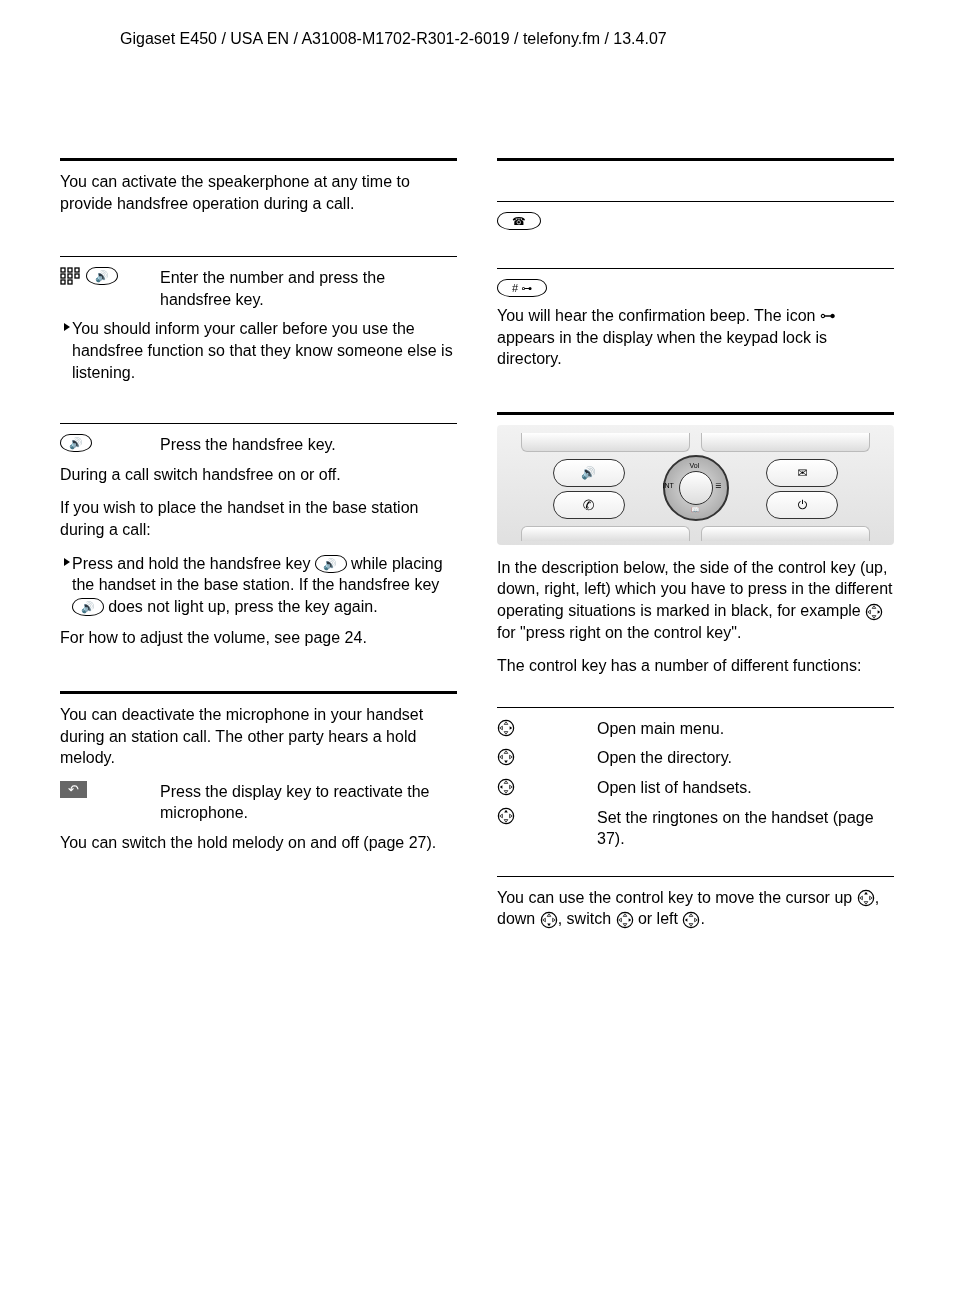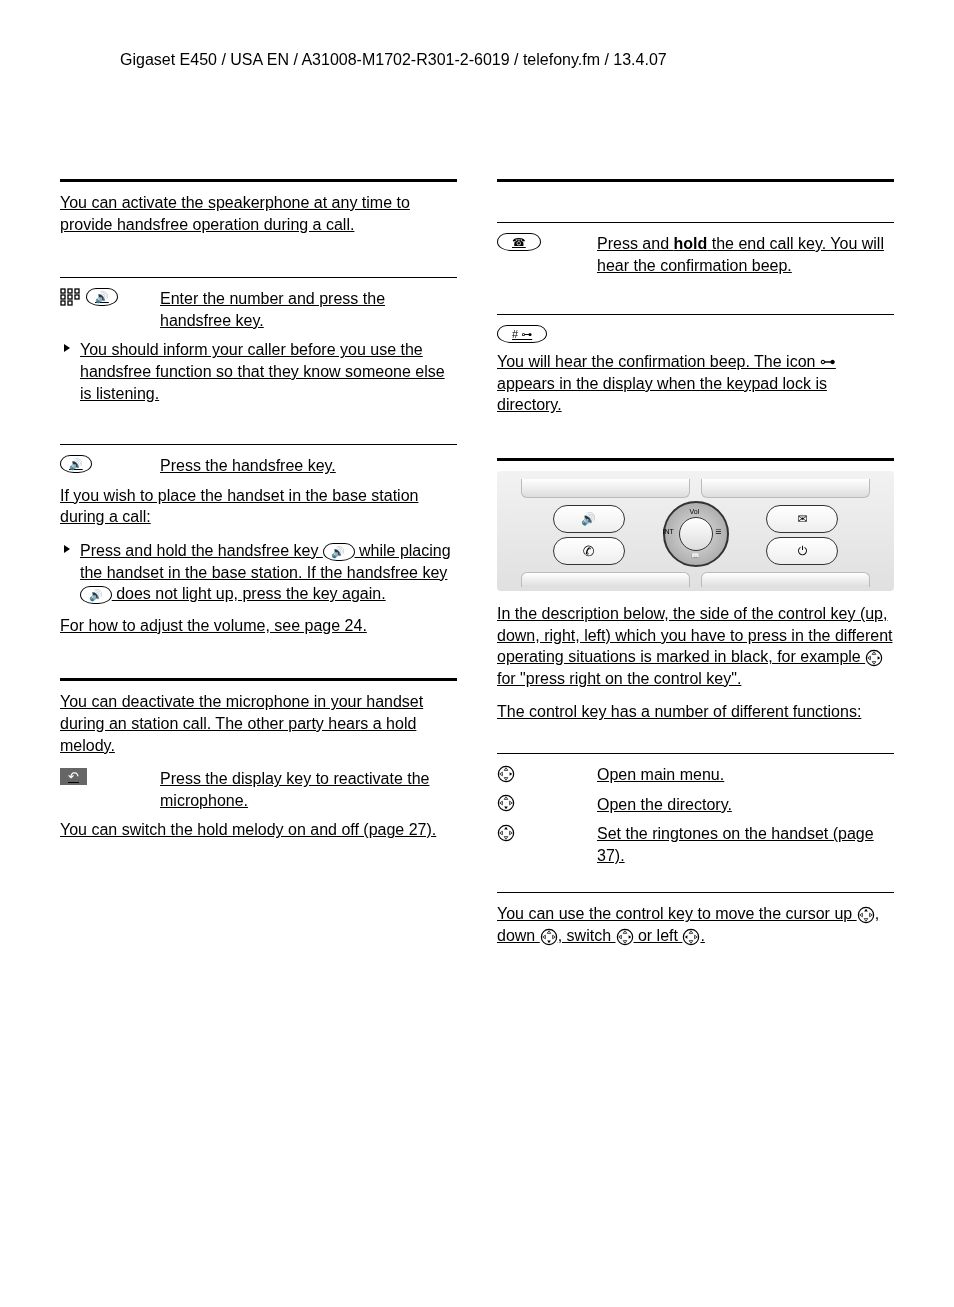--- a/index.html
+++ b/index.html
@@ -13,26 +13,24 @@
   }
   .page {
     box-sizing: border-box;
     padding: 30px 60px 60px 60px;
     position: relative;
   }
   .header {
     font-size: 16px;
     margin-bottom: 110px;
     padding-left: 60px;
-    margin-top: 21px;
   }
   .columns {
     display: flex;
     gap: 40px;
-    text-decoration: underline;
   }
   .col {
     flex: 1;
     min-width: 0;
   }
   .hr-thick {
     border: none;
     border-top: 3px solid #000;
     margin: 0 0 10px 0;
   }
@@ -58,21 +56,21 @@
     align-items: flex-start;
     gap: 6px;
   }
   .textcell {
     flex: 1;
     line-height: 1.35;
   }
   .bullet-row {
     display: flex;
     align-items: flex-start;
-    gap: 8px;
+    gap: 0;
     margin-bottom: 10px;
     margin-left: 2px;
   }
   .bullet-row .arrow {
     flex-shrink: 0;
     margin-top: 4px;
   }
   .keybtn {
     display: inline-block;
     border: 1.5px solid #000;
@@ -224,20 +222,21 @@
       <div class="spacer-lg"></div>
       <hr class="hr-thin">
 
       <div class="row">
         <div class="iconcell">
           <span class="keybtn">🔊</span>
         </div>
         <div class="textcell">Press the handsfree key.</div>
       </div>
 
+      <p>During a call switch handsfree on or off.</p>
       <p>If you wish to place the handset in the base station during a call:</p>
 
       <div class="bullet-row">
         <span><svg class="arrow" viewBox="0 0 10 10">
               <path d="M2 1 L8 5 L2 9 Z" fill="#000"></path>
             </svg></span>
         <div class="textcell">
           <span>Press and hold the handsfree key </span><span class="keybtn">🔊</span><span> while placing the handset in the base station. If the handsfree key </span><span class="keybtn">🔊</span><span> does not light up, press the key again.</span>
         </div>
       </div>
@@ -261,23 +260,20 @@
     </div>
 
     <div class="col">
       <hr class="hr-thick">
       <div class="spacer-lg"></div>
       <hr class="hr-thin">
 
       <div class="row">
         <div class="iconcell">
           <span class="keybtn long">☎</span>
-        </div>
-        <div class="textcell">
-          <span>Press and </span><span class="bold">hold</span><span> the end call key. You will hear the confirmation beep.</span>
         </div>
       </div>
 
       <div class="spacer-lg"></div>
       <hr class="hr-thin">
 
       <div class="row">
         <div class="iconcell">
           <span class="keybtn long"># ⊶</span>
         </div>
@@ -337,20 +333,32 @@
         <div class="iconcell">
             <span><svg class="ctrl" viewBox="0 0 20 20">
                 <circle cx="10" cy="10" r="8.5" fill="none" stroke="#000" stroke-width="1.3"></circle>
                 <path d="M10 3 L12 6 L8 6 Z" fill="none" stroke="#000" stroke-width="0.8"></path>
                 <path d="M3 10 L6 12 L6 8 Z" fill="none" stroke="#000" stroke-width="0.8"></path>
                 <path d="M17 10 L14 12 L14 8 Z" fill="none" stroke="#000" stroke-width="0.8"></path>
                 <path d="M10 17 L12 14 L8 14 Z" fill="#000"></path>
               </svg></span>
           </div>
         <div class="textcell">Open the directory.</div>
+      </div>
+      <div class="row">
+        <div class="iconcell">
+            <span><svg class="ctrl" viewBox="0 0 20 20">
+                <circle cx="10" cy="10" r="8.5" fill="none" stroke="#000" stroke-width="1.3"></circle>
+                <path d="M10 3 L12 6 L8 6 Z" fill="none" stroke="#000" stroke-width="0.8"></path>
+                <path d="M10 17 L12 14 L8 14 Z" fill="none" stroke="#000" stroke-width="0.8"></path>
+                <path d="M17 10 L14 12 L14 8 Z" fill="none" stroke="#000" stroke-width="0.8"></path>
+                <path d="M3 10 L6 12 L6 8 Z" fill="#000"></path>
+              </svg></span>
+          </div>
+        <div class="textcell">Open list of handsets.</div>
       </div>
       <div class="row">
         <div class="iconcell">
             <span><svg class="ctrl" viewBox="0 0 20 20">
                 <circle cx="10" cy="10" r="8.5" fill="none" stroke="#000" stroke-width="1.3"></circle>
                 <path d="M10 17 L12 14 L8 14 Z" fill="none" stroke="#000" stroke-width="0.8"></path>
                 <path d="M3 10 L6 12 L6 8 Z" fill="none" stroke="#000" stroke-width="0.8"></path>
                 <path d="M17 10 L14 12 L14 8 Z" fill="none" stroke="#000" stroke-width="0.8"></path>
                 <path d="M10 3 L12 6 L8 6 Z" fill="#000"></path>
               </svg></span>

